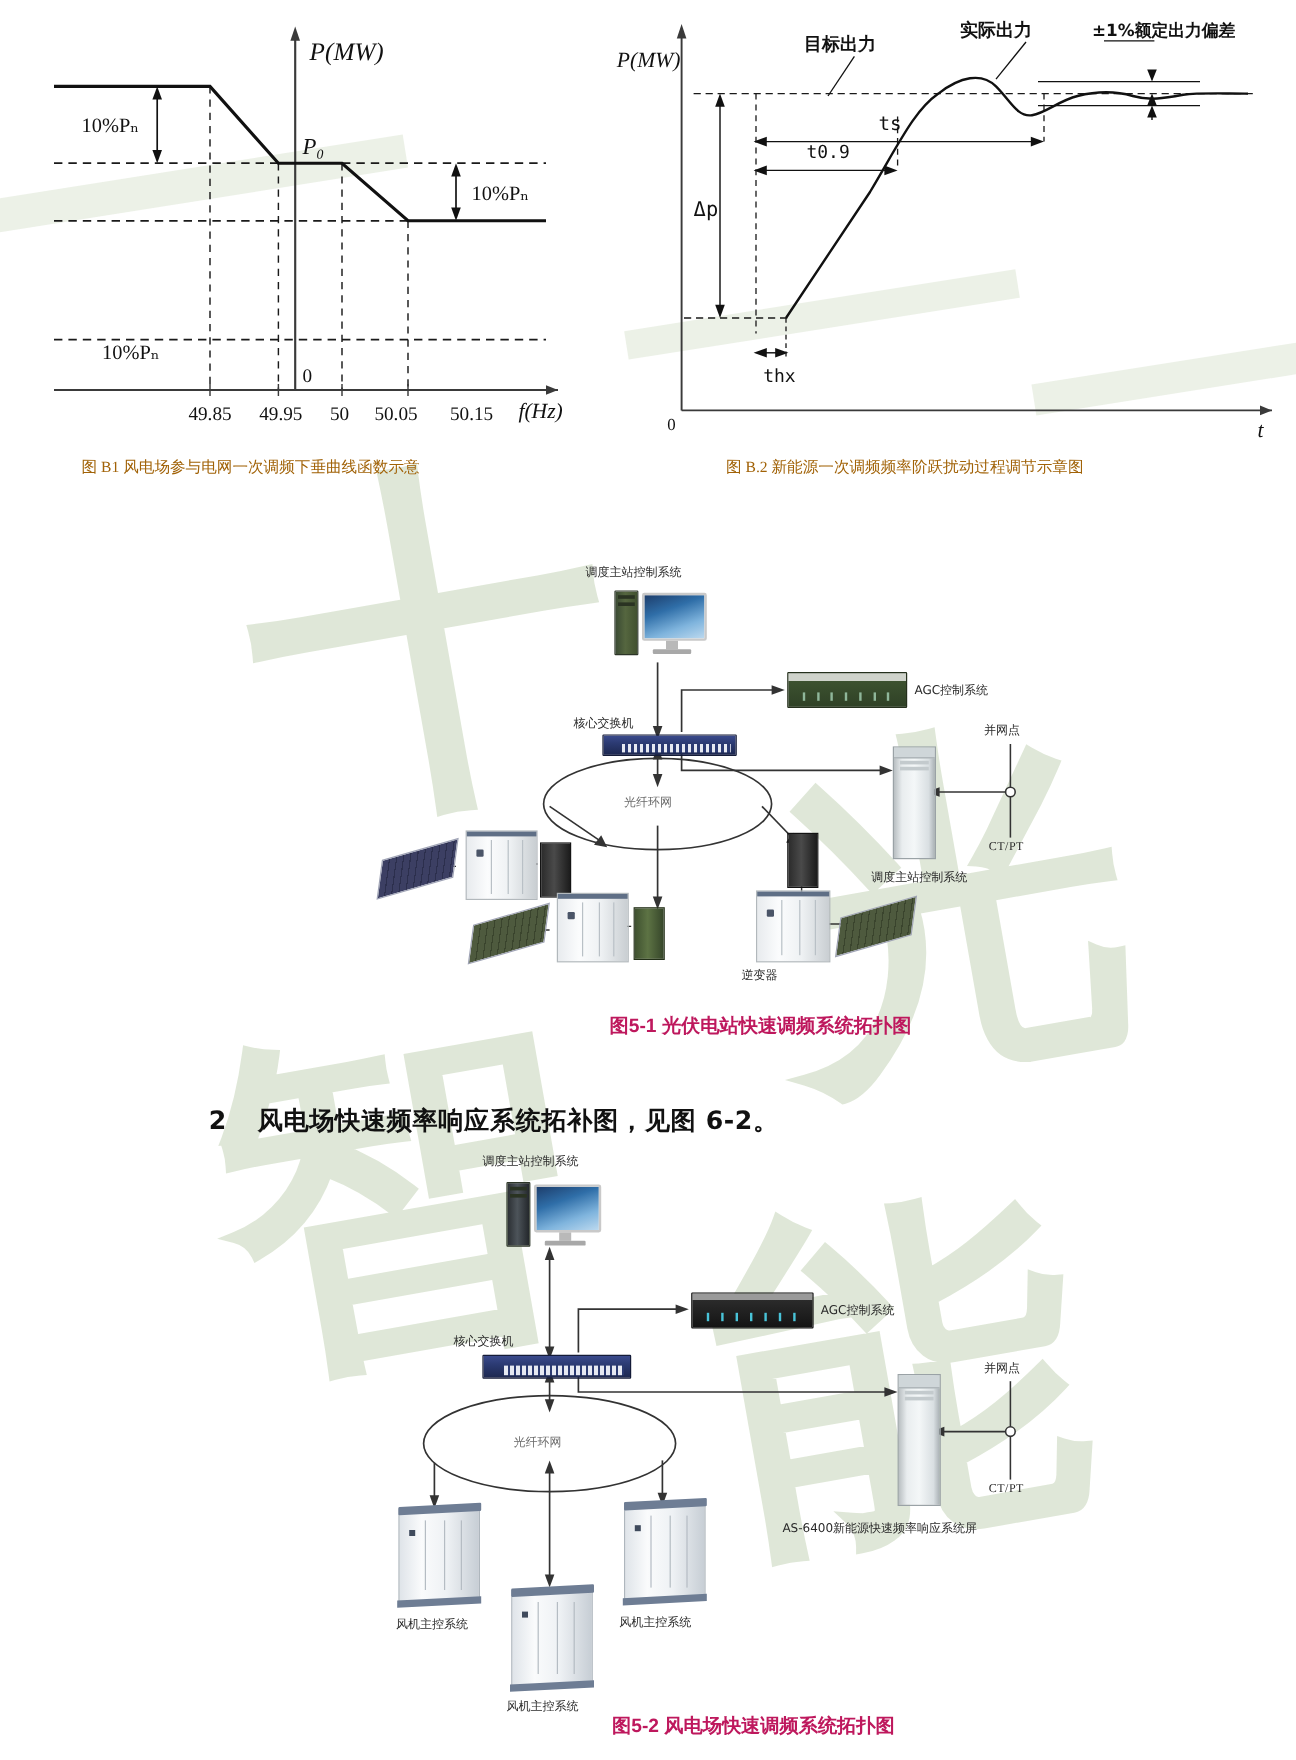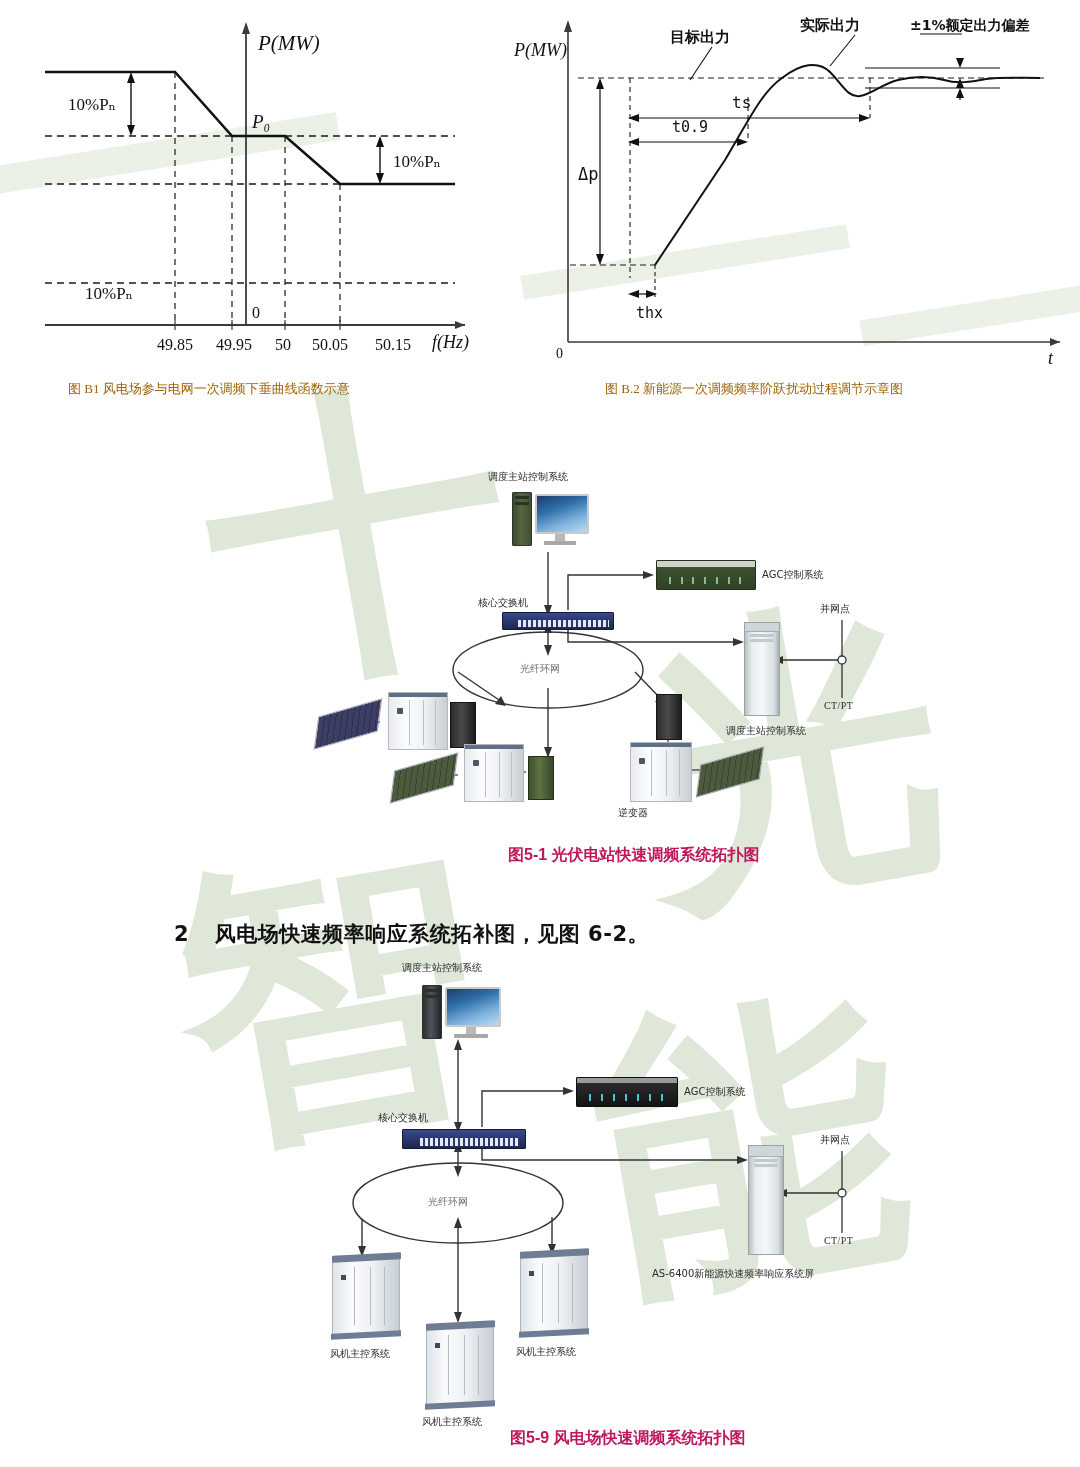--- a/index.html
+++ b/index.html
@@ -589,15 +589,15 @@
         <div class="cab-slot"></div>
         <div class="cab-slot"></div>
       </div>
     </div>
     <div class="node-label" style="left:322px; top:312px;">AS-6400新能源快速频率响应系统屏</div>
 
     <div class="node-label" style="left:490px; top:178px;">并网点</div>
     <div class="node-label lat" style="left:494px; top:280px;">CT/PT</div>
   </div>
 
-  <div class="abs topo-caption" style="left:510px; top:1428px;">图5-9 风电场快速调频系统拓扑图</div>
+  <div class="abs topo-caption" style="left:510px; top:1428px;">图5-2 风电场快速调频系统拓扑图</div>
 
 </div>
 
 </body></html>

